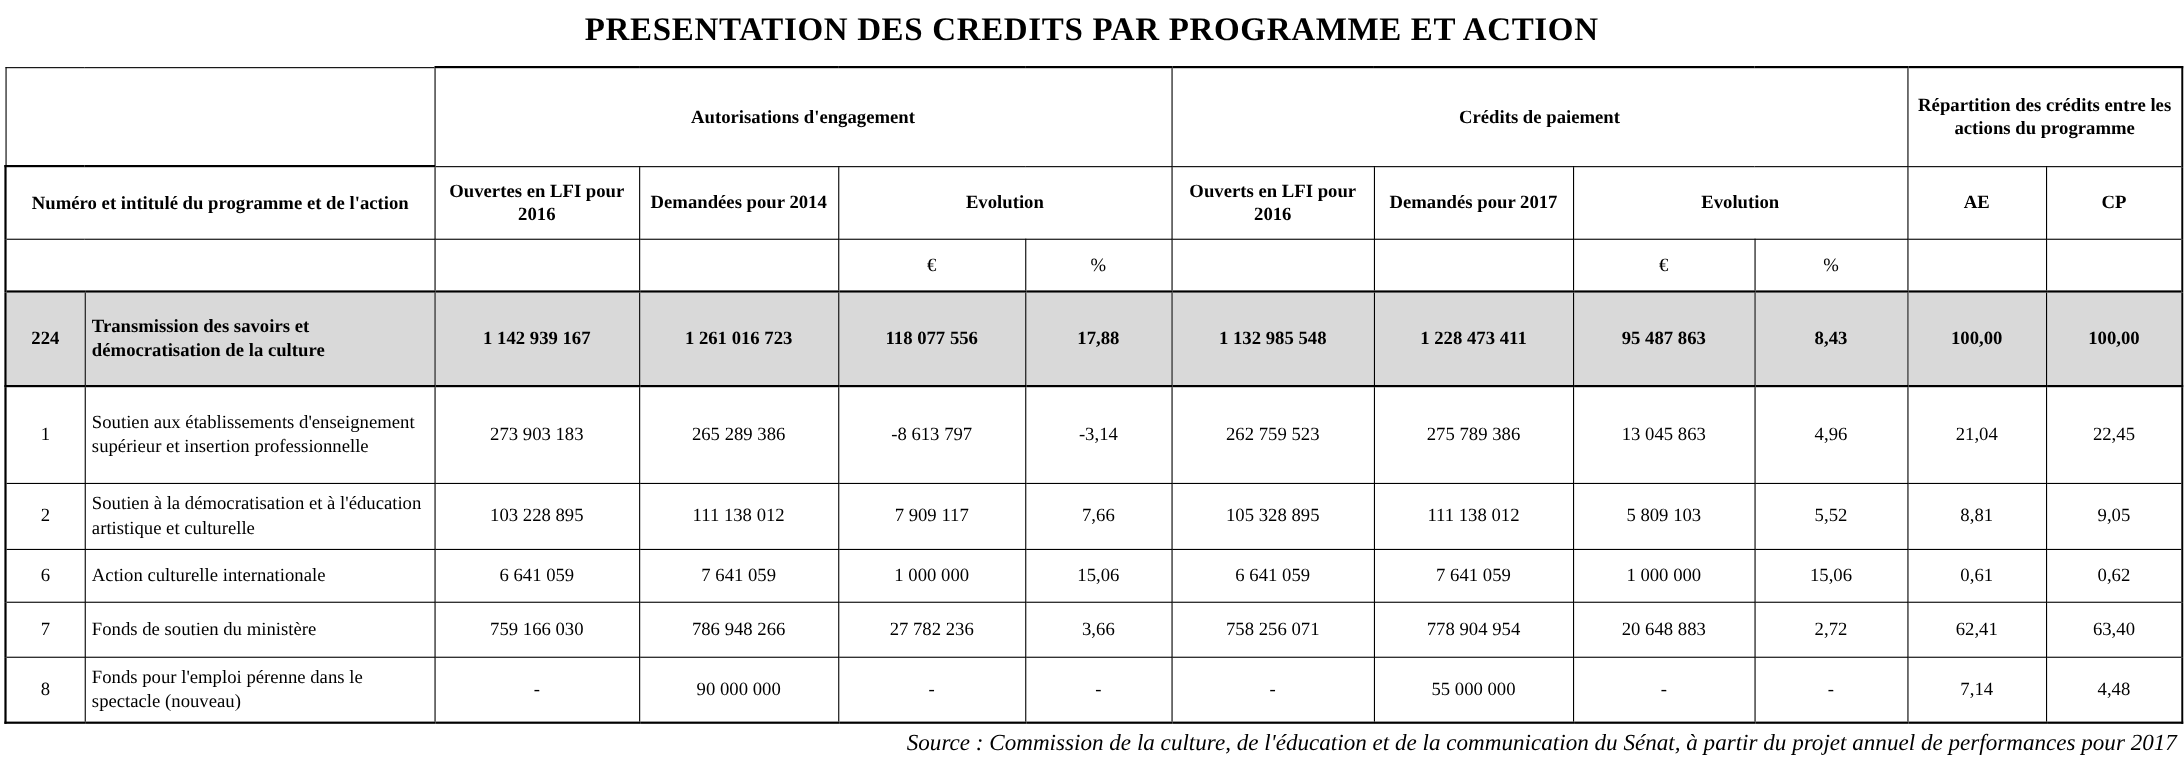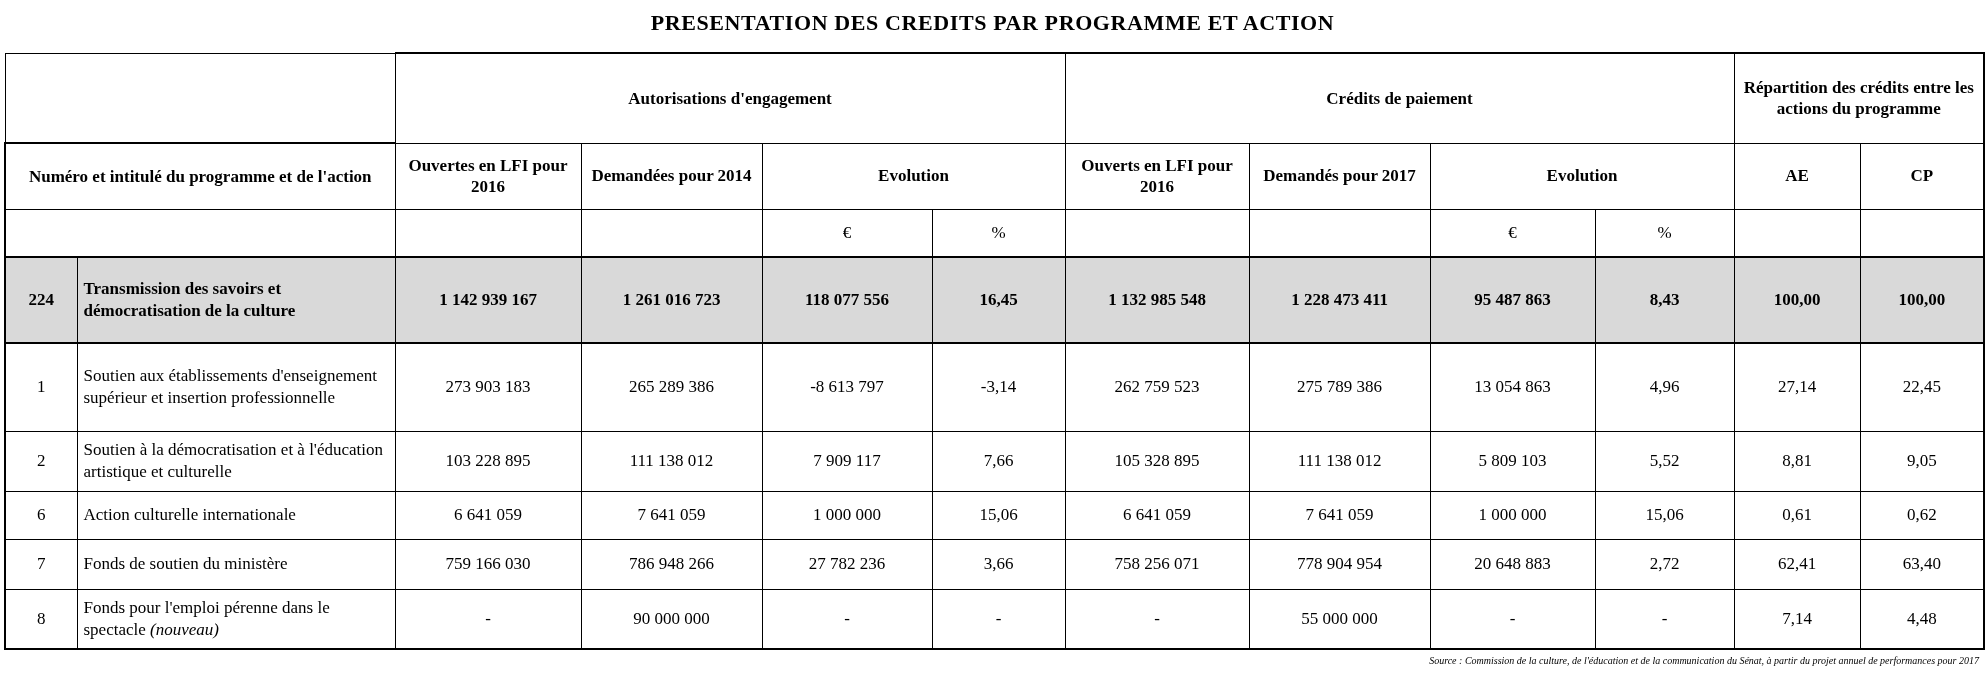--- a/index.html
+++ b/index.html
@@ -11,21 +11,21 @@
     font-family: "Liberation Serif", "DejaVu Serif", serif;
     color: #000;
   }
   .page {
     width: 1977px;
     margin: 0 auto;
     padding-top: 6px;
   }
   .title {
     text-align: center;
-    font-size: 22px;
+    font-size: 30px;
     font-weight: bold;
     letter-spacing: 0.6px;
     margin: 4px 0 16px 0;
   }
   table.credits {
     border-collapse: collapse;
     table-layout: fixed;
     width: 1979px;
   }
   table.credits th,
@@ -87,25 +87,25 @@
     font-weight: bold;
     border-top: 2px solid #000;
     border-bottom: 2px solid #000;
   }
   tr.r-224 { height: 86px; margin-left: 43px; }
   tr.r-1 { height: 88px; }
   tr.r-2 { height: 60px; }
   tr.r-6 { height: 48px; }
   tr.r-7 { height: 50px; }
   tr.r-8 { height: 60px; }
-  .it { font-style: italic; }
+  .it { }
   .source {
     text-align: right;
     font-style: italic;
-    font-size: 10px;
+    font-size: 21px;
     margin-top: 5px;
     padding-right: 2px;
   }
 </style>
 </head>
 <body>
 
 <div class="page">
 
   <div class="title">PRESENTATION DES CREDITS PAR PROGRAMME ET ACTION</div>
@@ -159,41 +159,41 @@
       <td></td>
       <td class="br2"></td>
     </tr>
 
     <tr class="row-total r-224">
       <td class="numcol bl2">224</td>
       <td class="label">Transmission des savoirs et démocratisation de la culture</td>
       <td class="val">1 142 939 167</td>
       <td class="val">1 261 016 723</td>
       <td class="val">118 077 556</td>
-      <td class="val">16,45</td>
+      <td class="val">17,88</td>
       <td class="val">1 132 985 548</td>
       <td class="val">1 228 473 411</td>
       <td class="val">95 487 863</td>
       <td class="val">8,43</td>
       <td class="val">100,00</td>
       <td class="val br2">100,00</td>
     </tr>
 
     <tr class="r-1">
       <td class="numcol bl2">1</td>
       <td class="label">Soutien aux établissements d'enseignement supérieur et insertion professionnelle</td>
       <td class="val">273 903 183</td>
       <td class="val">265 289 386</td>
       <td class="val">-8 613 797</td>
       <td class="val">-3,14</td>
       <td class="val">262 759 523</td>
       <td class="val">275 789 386</td>
-      <td class="val">13 054 863</td>
+      <td class="val">13 045 863</td>
       <td class="val">4,96</td>
-      <td class="val">27,14</td>
+      <td class="val">21,04</td>
       <td class="val br2">22,45</td>
     </tr>
 
     <tr class="r-2">
       <td class="numcol bl2">2</td>
       <td class="label">Soutien à la démocratisation et à l'éducation artistique et culturelle</td>
       <td class="val">103 228 895</td>
       <td class="val">111 138 012</td>
       <td class="val">7 909 117</td>
       <td class="val">7,66</td>

